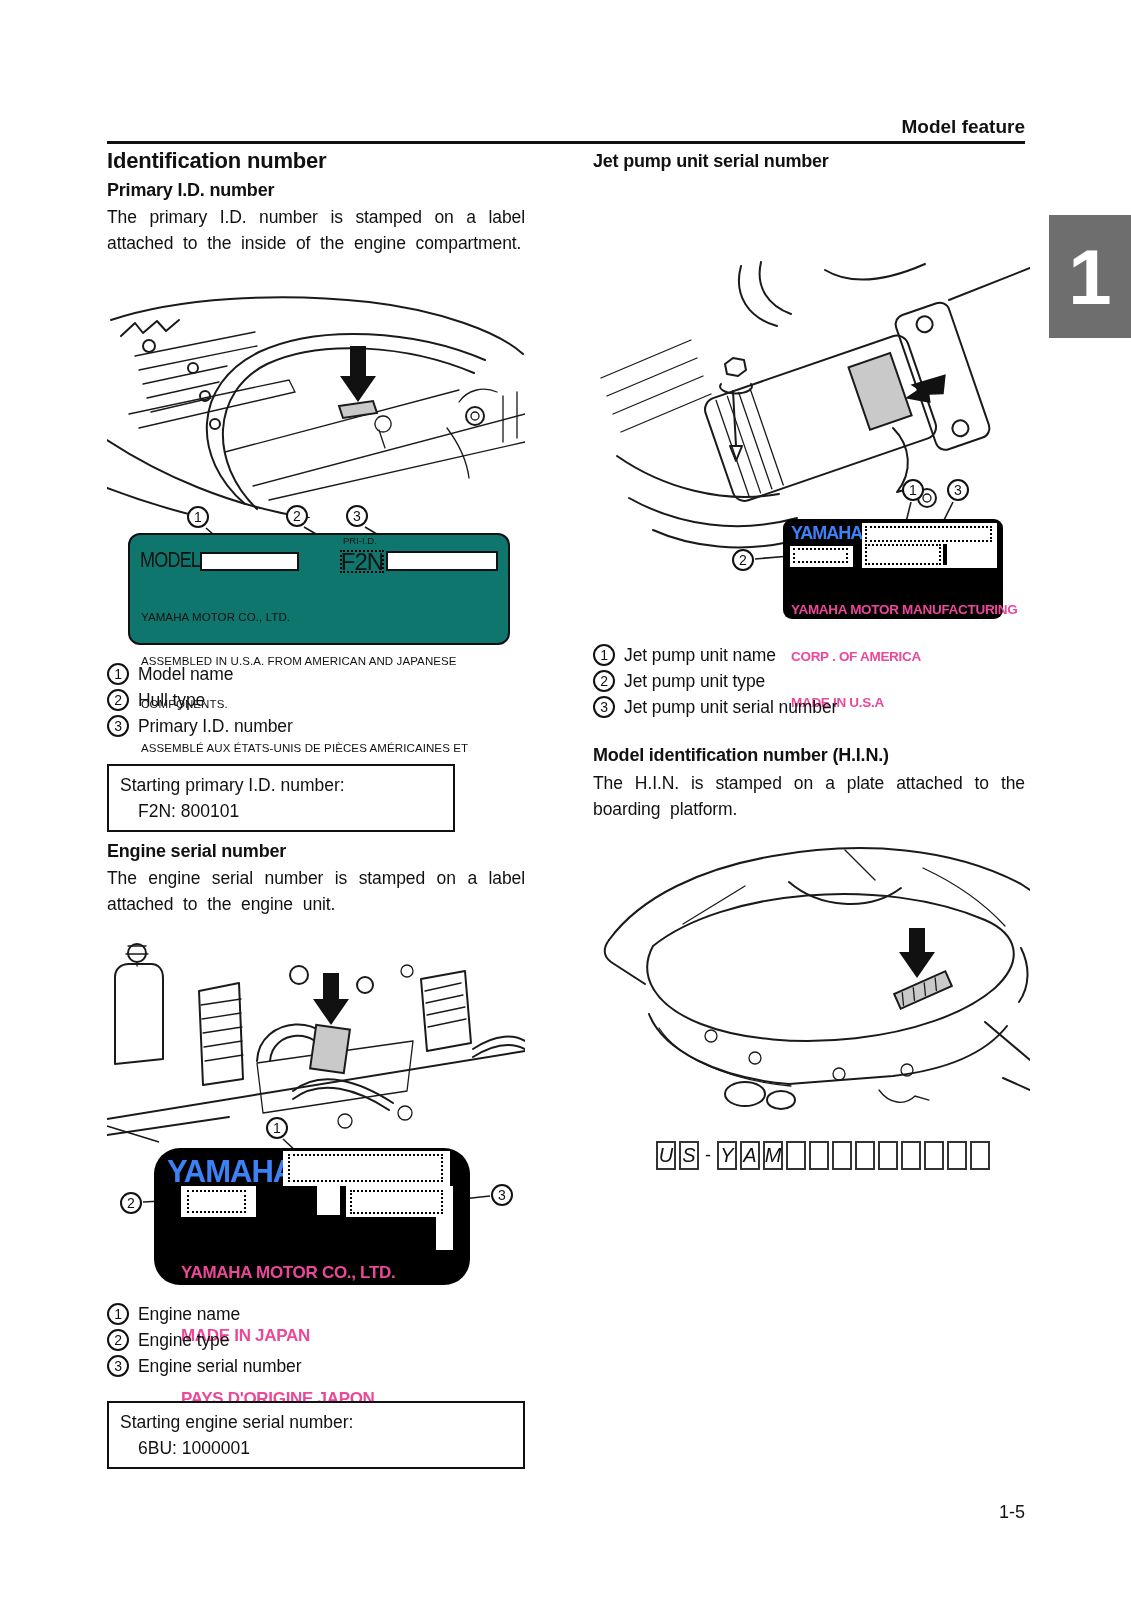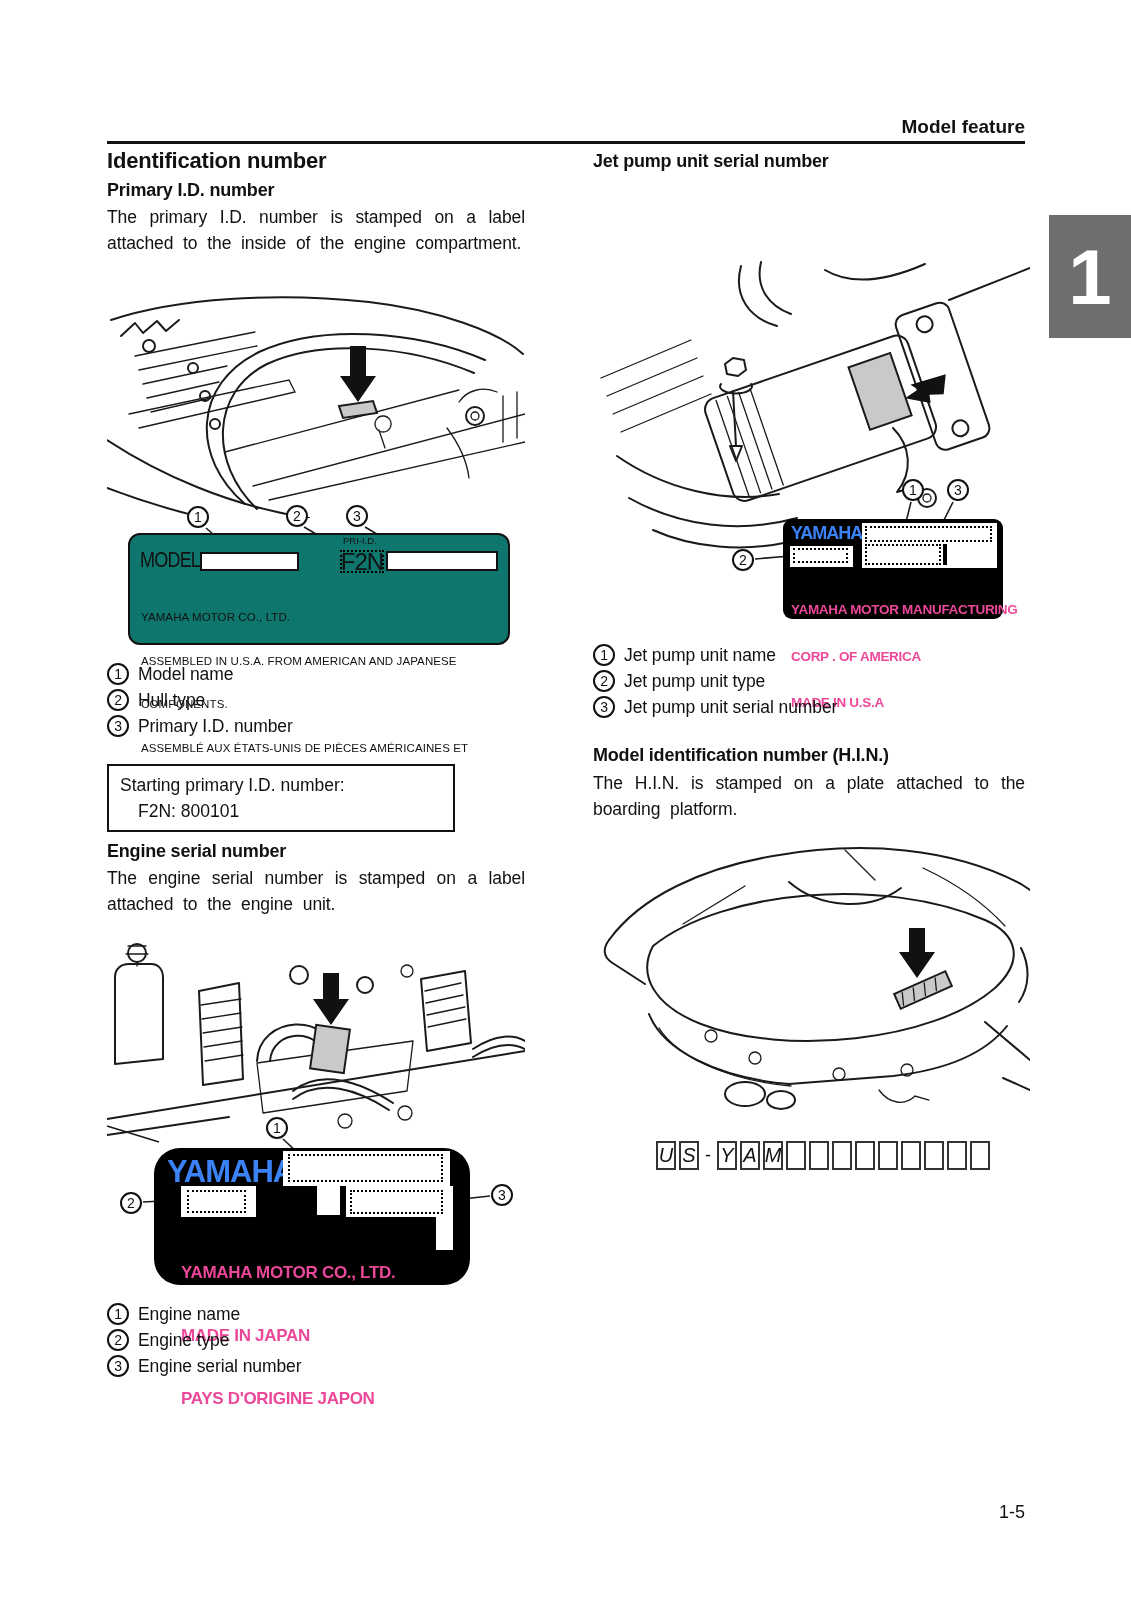--- a/index.html
+++ b/index.html
@@ -211,20 +211,24 @@
     <div class="callout-row">
       <span class="callout-num">2</span>
       <span>Engine type</span>
     </div>
     <div class="callout-row">
       <span class="callout-num">3</span>
       <span>Engine serial number</span>
     </div>
   </div>
 
+  <div class="abs note-box" style="left:107px;top:1401px;width:418px;">
+    <div>Starting engine serial number:</div>
+    <div class="indent">6BU: 1000001</div>
+  </div>
 
   <div class="abs h2" style="left:593px;top:151px;">Jet pump unit serial number</div>
 
   <div class="abs" style="left:593px;top:260px;width:437px;height:364px;">
     <svg width="437" height="364" viewBox="0 0 437 364" style="position:absolute;left:0;top:0;">
       <path class="line-art" d="M148,6 C140,36 156,58 184,66 M168,2 C162,28 176,46 198,54 M232,10 C262,28 300,18 332,4 M356,40 L437,8"></path>
       <g transform="rotate(-19 230 150)">
         <rect class="line-art" x="118" y="103" width="214" height="108" rx="12"></rect>
         <path class="line-art-thin" d="M132,106 v102 M144,106 v102 M156,106 v102 M168,106 v102"></path>
         <rect class="line-art" x="326" y="86" width="56" height="142" rx="10"></rect>

